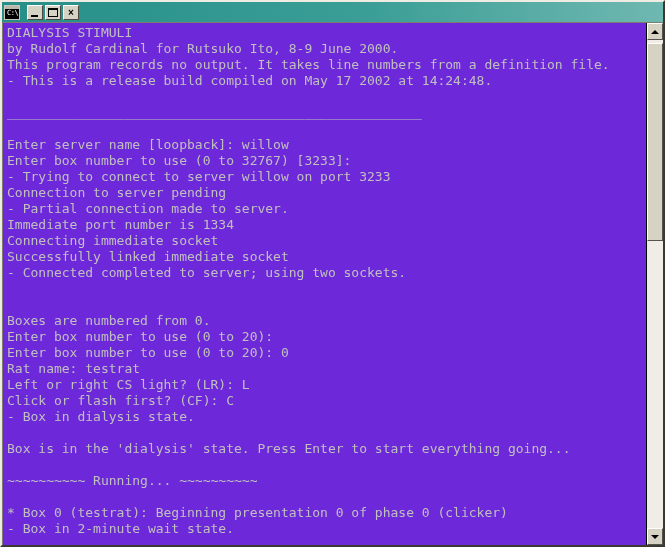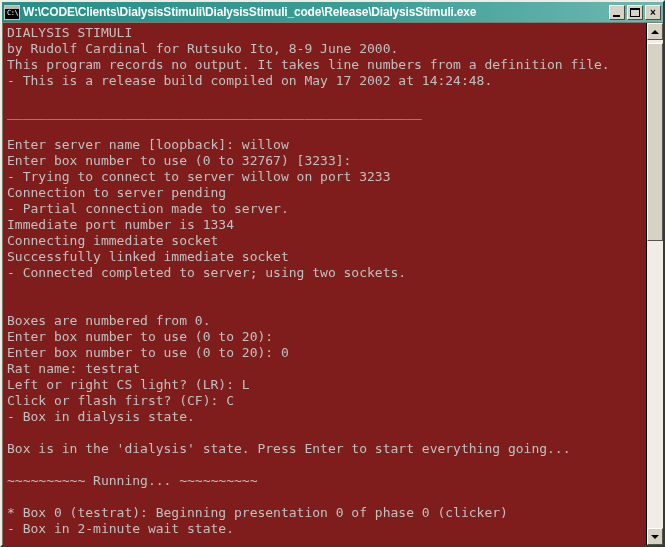--- a/index.html
+++ b/index.html
@@ -131,21 +131,21 @@
     flex-direction: row;
     background: #000;
     border-top: 1px solid #7d7a6f;
     border-left: 1px solid #7d7a6f;
     box-sizing: border-box;
     overflow: hidden;
   }
 
   #console-text {
     flex: 1 1 auto;
-    background: #7f1d1d;
+    background: #6d28d9;
     color: #c0c0c0;
     font-family: "DejaVu Sans Mono", monospace;
     font-size: 13px;
     line-height: 16px;
     padding: 2px 0 0 4px;
     white-space: pre;
     overflow: hidden;
     letter-spacing: 0px;
   }
   #console-text .line {
@@ -215,21 +215,20 @@
 </head>
 <body>
 
 <div id="console-window">
 
   <div id="title-bar">
     <div id="title-icon">
       <div class="bar"></div>
       <div class="prompt">C:\</div>
     </div>
-    <div id="title-text">W:\CODE\Clients\DialysisStimuli\DialysisStimuli_code\Release\DialysisStimuli.exe</div>
     <div id="title-buttons">
       <div class="title-btn">
         <span class="glyph-min"></span>
       </div>
       <div class="title-btn">
         <span class="glyph-max"></span>
       </div>
       <div class="title-btn">
         <span class="glyph-close">×</span>
       </div>

